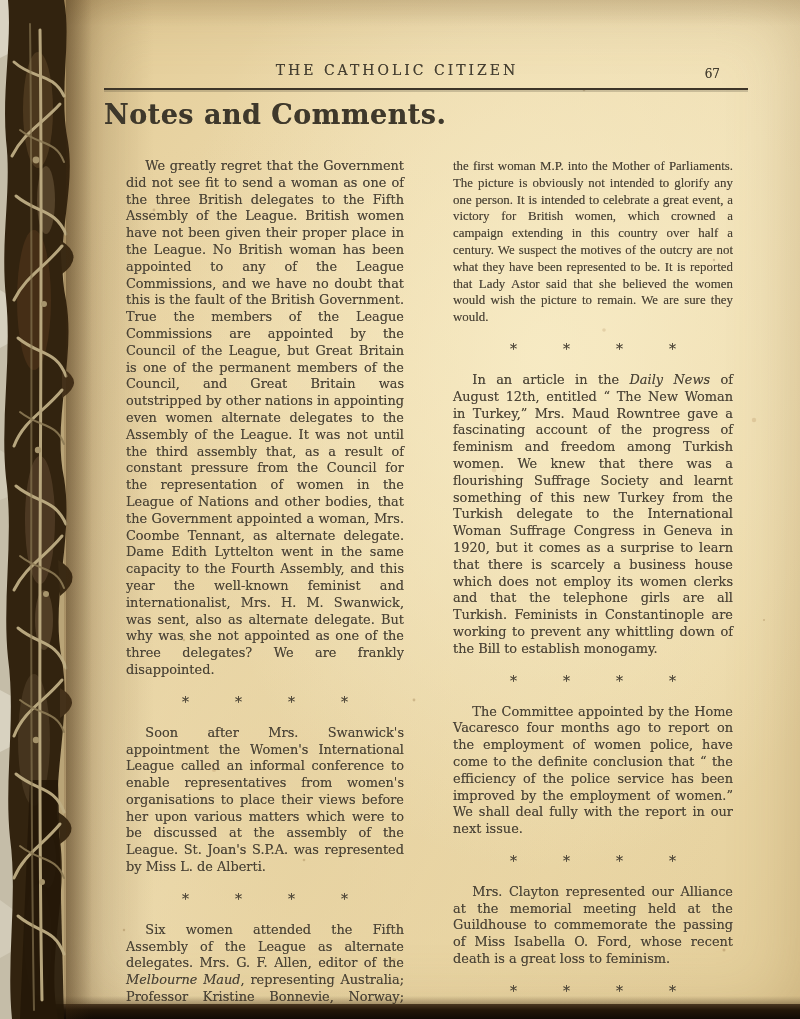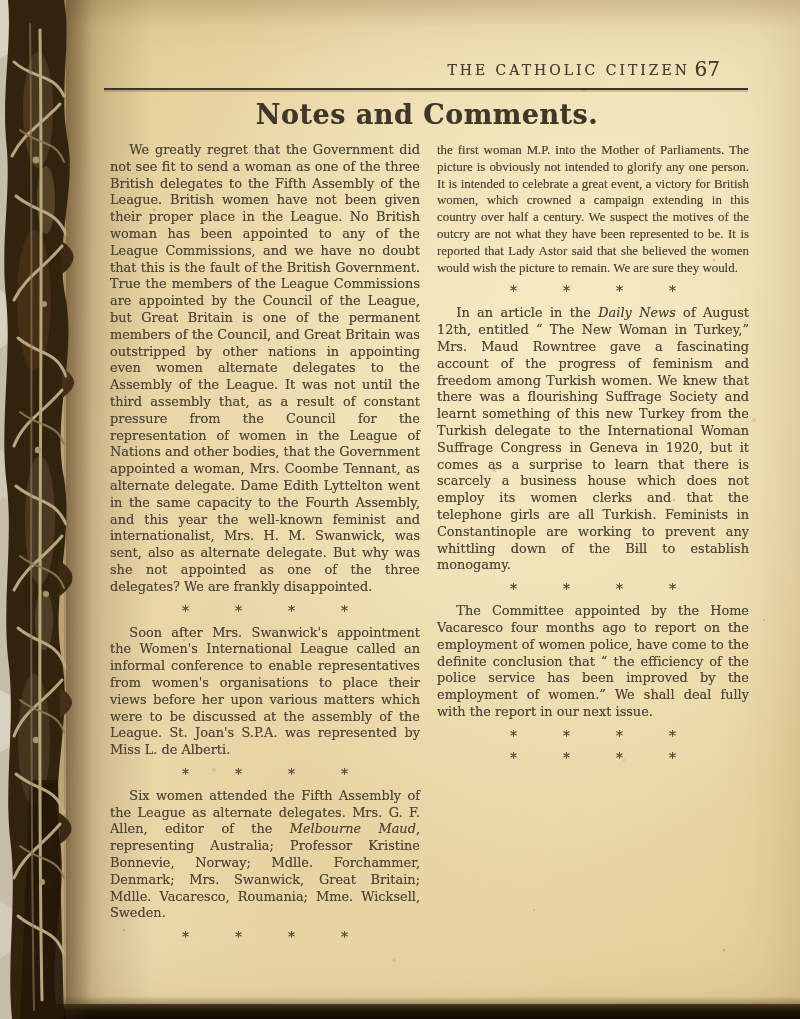--- a/index.html
+++ b/index.html
@@ -39,47 +39,47 @@
     background:linear-gradient(180deg, rgba(90,65,32,0), rgba(60,42,20,.35));
   }
 
   
   .binding { position:absolute; left:0; top:0; width:92px; height:1019px; }
   .binding svg { display:block; }
 
   
   .masthead-row { position:absolute; left:104px; top:56px; width:646px; height:28px; }
   .journal-title {
-    position:absolute; left:0; right:60px; top:6px; text-align:right;
+    position:absolute; left:0; right:60px; top:6px; text-align:center;
     font-size:14px; letter-spacing:3px; color:#443e30;
     text-shadow:0 0 .6px rgba(68,62,48,.65);
   }
   .page-number {
-    position:absolute; right:30px; top:1px;
-    font-size:20px; color:#443e30; text-shadow:0 0 .6px rgba(68,62,48,.65);
+    position:absolute; right:30px; top:11px;
+    font-size:12px; color:#443e30; text-shadow:0 0 .6px rgba(68,62,48,.65);
   }
   .header-rule {
     position:absolute; left:104px; top:88px; width:644px; height:2px;
     background:#3d3528; box-shadow:0 2px 0 rgba(61,53,40,.22);
   }
   .article-title {
-    position:absolute; left:104px; top:99px; width:646px; text-align:center;
+    position:absolute; left:104px; top:99px; width:646px; text-align:left;
     font-size:27px; font-weight:bold; color:#3e382b; letter-spacing:.5px;
     text-shadow:0 0 .6px rgba(62,56,43,.6);
   }
 
   
   .col {
     position:absolute; top:142px;
     font-size:12.9px; line-height:16.8px; color:#4a4336;
     text-align:justify; text-shadow:0 0 .5px rgba(74,67,54,.55);
   }
   .col-left  { left:110px; width:310px; }
   .col-right { left:437px; width:312px; }
-  .col p.para { margin:0; text-indent:1.5em; }
+  .col p.para { margin:16px; text-indent:1.5em; }
   .col p.para.noindent { text-indent:0;font-family:Liberation Serif, serif; }
   .col p.para em { font-style:italic; }
   .stars {
     display:flex; justify-content:center; gap:46px;
     margin:8px 0 7px; font-size:14px; color:#4a4336; line-height:14px;
   }
 
   
   .speckles { position:absolute; left:64px; top:0; pointer-events:none; }
 </style>
@@ -165,20 +165,21 @@
       <span>*</span>
       <span>*</span>
     </div>
     <p class="para"><span>The Committee appointed by the Home Vacaresco four months ago to report on the employment of women police, have come to the definite conclusion that “ the efficiency of the police service has been improved by the employment of women.”  We shall deal fully with the report in our next issue.</span></p>
     <div class="stars">
       <span>*</span>
       <span>*</span>
       <span>*</span>
       <span>*</span>
     </div>
+    <p class="para"><span>Mrs. Clayton represented our Alliance at the memorial meeting held at the Guildhouse to commemorate the passing of Miss Isabella O. Ford, whose recent death is a great loss to feminism.</span></p>
     <div class="stars">
       <span>*</span>
       <span>*</span>
       <span>*</span>
       <span>*</span>
     </div>
   </div>
 
 <div class="book-edge-fade"></div>
 <div class="book-edge"></div>

